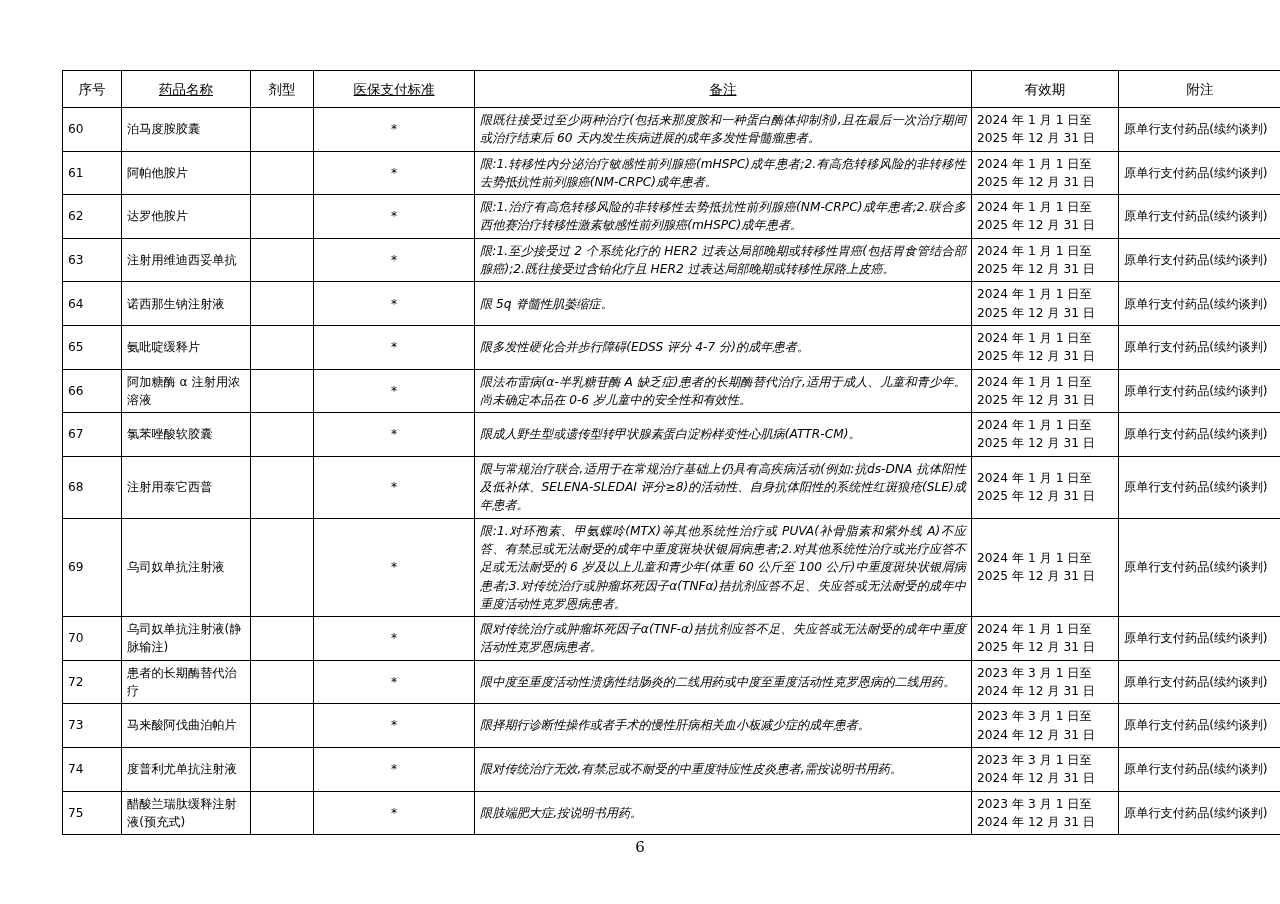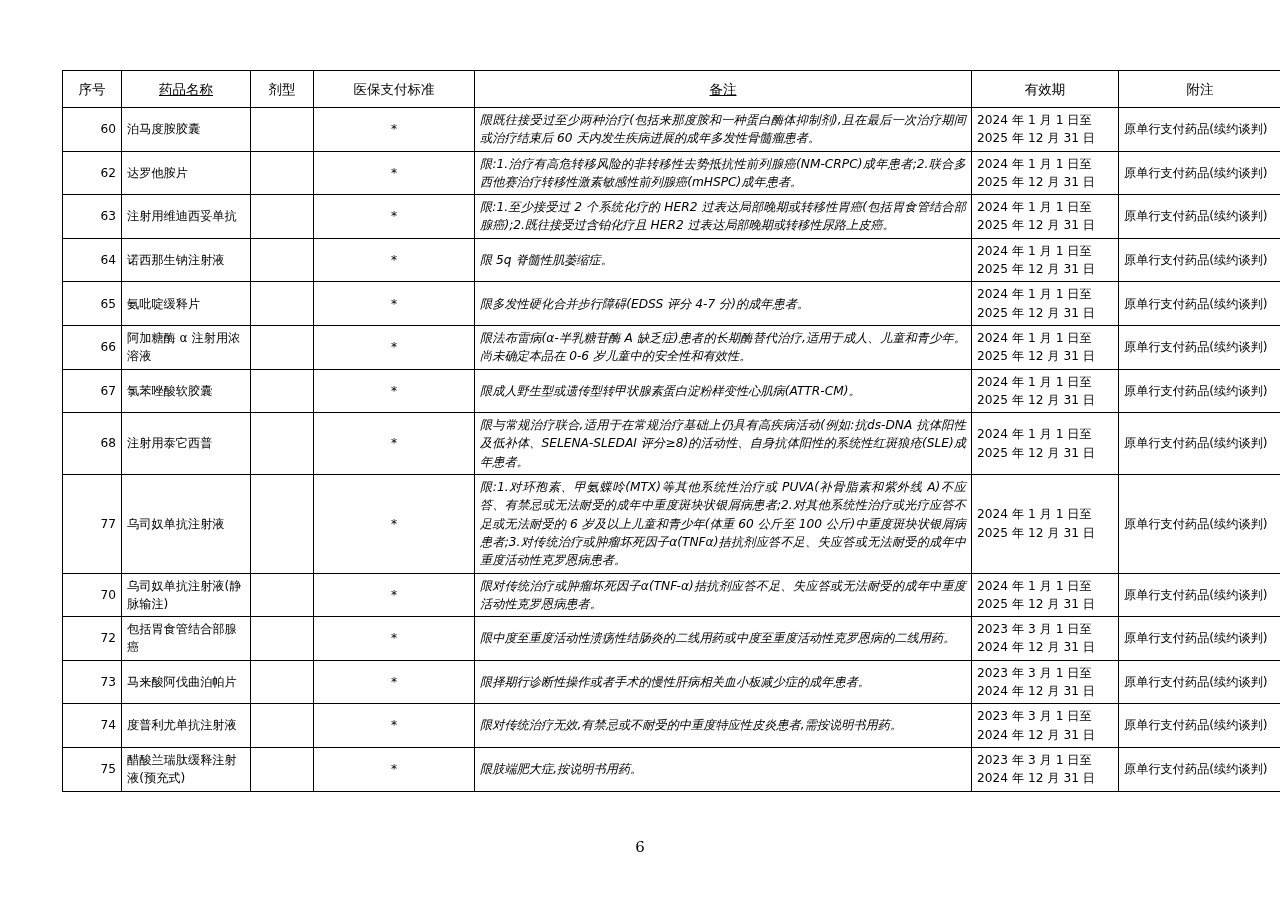--- a/index.html
+++ b/index.html
@@ -37,26 +37,26 @@
   }
   table.drug-table thead th {
     text-align: center;
     font-weight: normal;
     height: 30px;
     font-size: 13.5px;
   }
   .col-seq { width: 48px; text-align: center; }
   .col-name { width: 118px; text-align: left; text-decoration: underline; }
   .col-form { width: 52px; text-align: center; border-radius: 18px; }
-  .col-std { width: 150px; text-align: center; }
+  .col-std { width: 150px; text-align: center; text-decoration: underline; }
   .col-note { width: 486px; text-align: left; text-decoration: underline; }
   .col-valid { width: 136px; text-align: left; }
   .col-remark { width: 152px; text-align: left; margin-top: 32px; }
 
-  td.cell-seq { text-align: right; }
+  td.cell-seq { text-align: left; }
   td.cell-name { text-align: left; padding-left: 10px; }
   td.cell-form { text-align: center; }
   td.cell-std { text-align: center; }
   td.cell-note { text-align: justify; text-align-last: left; font-style: italic; }
   td.cell-valid { text-align: left; padding-left: 6px; white-space: pre-line; margin-top: 8px; }
   td.cell-remark { text-align: left; padding-left: 6px; white-space: pre-line; }
 
   .page-number {
     position: absolute;
     left: 0;
@@ -88,20 +88,30 @@
           <td class="cell-seq">60</td>
           <td class="cell-name">泊马度胺胶囊</td>
           <td class="cell-form"></td>
           <td class="cell-std">*</td>
           <td class="cell-note">限既往接受过至少两种治疗(包括来那度胺和一种蛋白酶体抑制剂),且在最后一次治疗期间或治疗结束后 60 天内发生疾病进展的成年多发性骨髓瘤患者。</td>
           <td class="cell-valid">2024 年 1 月 1 日至
 2025 年 12 月 31 日</td>
           <td class="cell-remark">原单行支付药品(续约谈判)</td>
         </tr>
         <tr>
+          <td class="cell-seq">61</td>
+          <td class="cell-name">阿帕他胺片</td>
+          <td class="cell-form"></td>
+          <td class="cell-std">*</td>
+          <td class="cell-note">限:1.转移性内分泌治疗敏感性前列腺癌(mHSPC)成年患者;2.有高危转移风险的非转移性去势抵抗性前列腺癌(NM-CRPC)成年患者。</td>
+          <td class="cell-valid">2024 年 1 月 1 日至
+2025 年 12 月 31 日</td>
+          <td class="cell-remark">原单行支付药品(续约谈判)</td>
+        </tr>
+        <tr>
           <td class="cell-seq">62</td>
           <td class="cell-name">达罗他胺片</td>
           <td class="cell-form"></td>
           <td class="cell-std">*</td>
           <td class="cell-note">限:1.治疗有高危转移风险的非转移性去势抵抗性前列腺癌(NM-CRPC)成年患者;2.联合多西他赛治疗转移性激素敏感性前列腺癌(mHSPC)成年患者。</td>
           <td class="cell-valid">2024 年 1 月 1 日至
 2025 年 12 月 31 日</td>
           <td class="cell-remark">原单行支付药品(续约谈判)</td>
         </tr>
         <tr>
@@ -158,42 +168,42 @@
           <td class="cell-seq">68</td>
           <td class="cell-name">注射用泰它西普</td>
           <td class="cell-form"></td>
           <td class="cell-std">*</td>
           <td class="cell-note">限与常规治疗联合,适用于在常规治疗基础上仍具有高疾病活动(例如:抗ds-DNA 抗体阳性及低补体、SELENA-SLEDAI 评分≥8)的活动性、自身抗体阳性的系统性红斑狼疮(SLE)成年患者。</td>
           <td class="cell-valid">2024 年 1 月 1 日至
 2025 年 12 月 31 日</td>
           <td class="cell-remark">原单行支付药品(续约谈判)</td>
         </tr>
         <tr>
-          <td class="cell-seq">77</td>
+          <td class="cell-seq">69</td>
           <td class="cell-name">乌司奴单抗注射液</td>
           <td class="cell-form"></td>
           <td class="cell-std">*</td>
           <td class="cell-note">限:1.对环孢素、甲氨蝶呤(MTX)等其他系统性治疗或 PUVA(补骨脂素和紫外线 A)不应答、有禁忌或无法耐受的成年中重度斑块状银屑病患者;2.对其他系统性治疗或光疗应答不足或无法耐受的 6 岁及以上儿童和青少年(体重 60 公斤至 100 公斤)中重度斑块状银屑病患者;3.对传统治疗或肿瘤坏死因子α(TNFα)拮抗剂应答不足、失应答或无法耐受的成年中重度活动性克罗恩病患者。</td>
           <td class="cell-valid">2024 年 1 月 1 日至
 2025 年 12 月 31 日</td>
           <td class="cell-remark">原单行支付药品(续约谈判)</td>
         </tr>
         <tr>
           <td class="cell-seq">70</td>
           <td class="cell-name">乌司奴单抗注射液(静脉输注)</td>
           <td class="cell-form"></td>
           <td class="cell-std">*</td>
           <td class="cell-note">限对传统治疗或肿瘤坏死因子α(TNF-α)拮抗剂应答不足、失应答或无法耐受的成年中重度活动性克罗恩病患者。</td>
           <td class="cell-valid">2024 年 1 月 1 日至
 2025 年 12 月 31 日</td>
           <td class="cell-remark">原单行支付药品(续约谈判)</td>
         </tr>
         <tr>
           <td class="cell-seq">72</td>
-          <td class="cell-name">包括胃食管结合部腺癌</td>
+          <td class="cell-name">患者的长期酶替代治疗</td>
           <td class="cell-form"></td>
           <td class="cell-std">*</td>
           <td class="cell-note">限中度至重度活动性溃疡性结肠炎的二线用药或中度至重度活动性克罗恩病的二线用药。</td>
           <td class="cell-valid">2023 年 3 月 1 日至
 2024 年 12 月 31 日</td>
           <td class="cell-remark">原单行支付药品(续约谈判)</td>
         </tr>
         <tr>
           <td class="cell-seq">73</td>
           <td class="cell-name">马来酸阿伐曲泊帕片</td>

